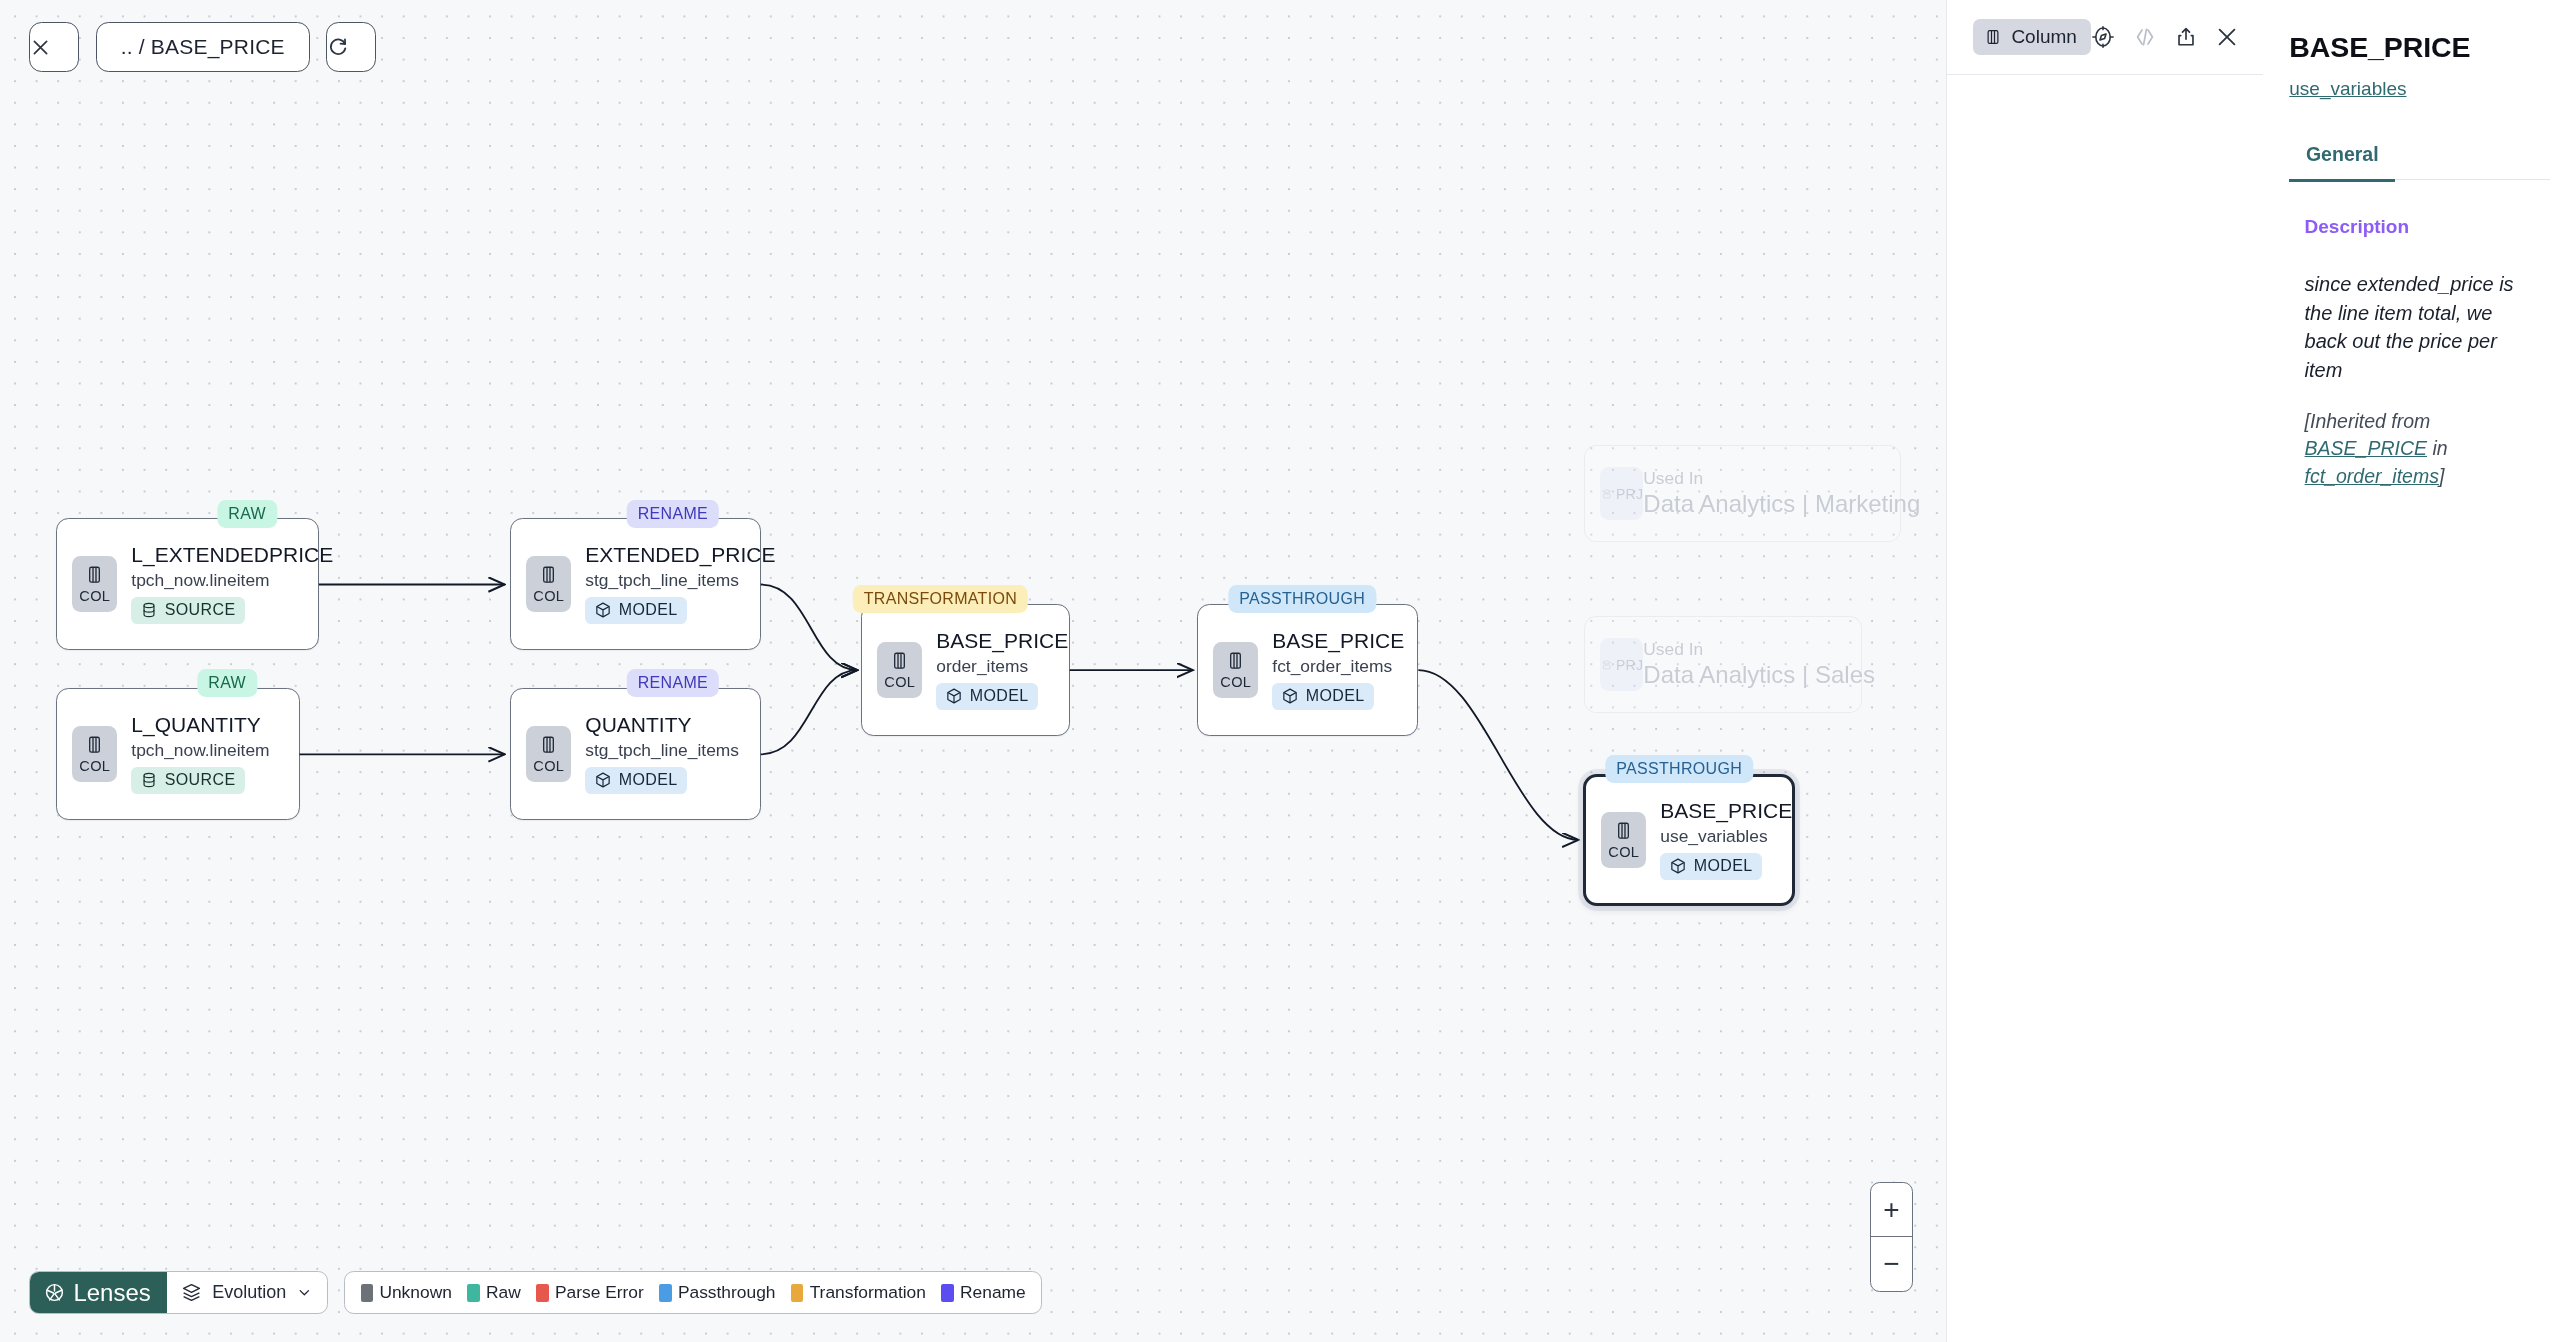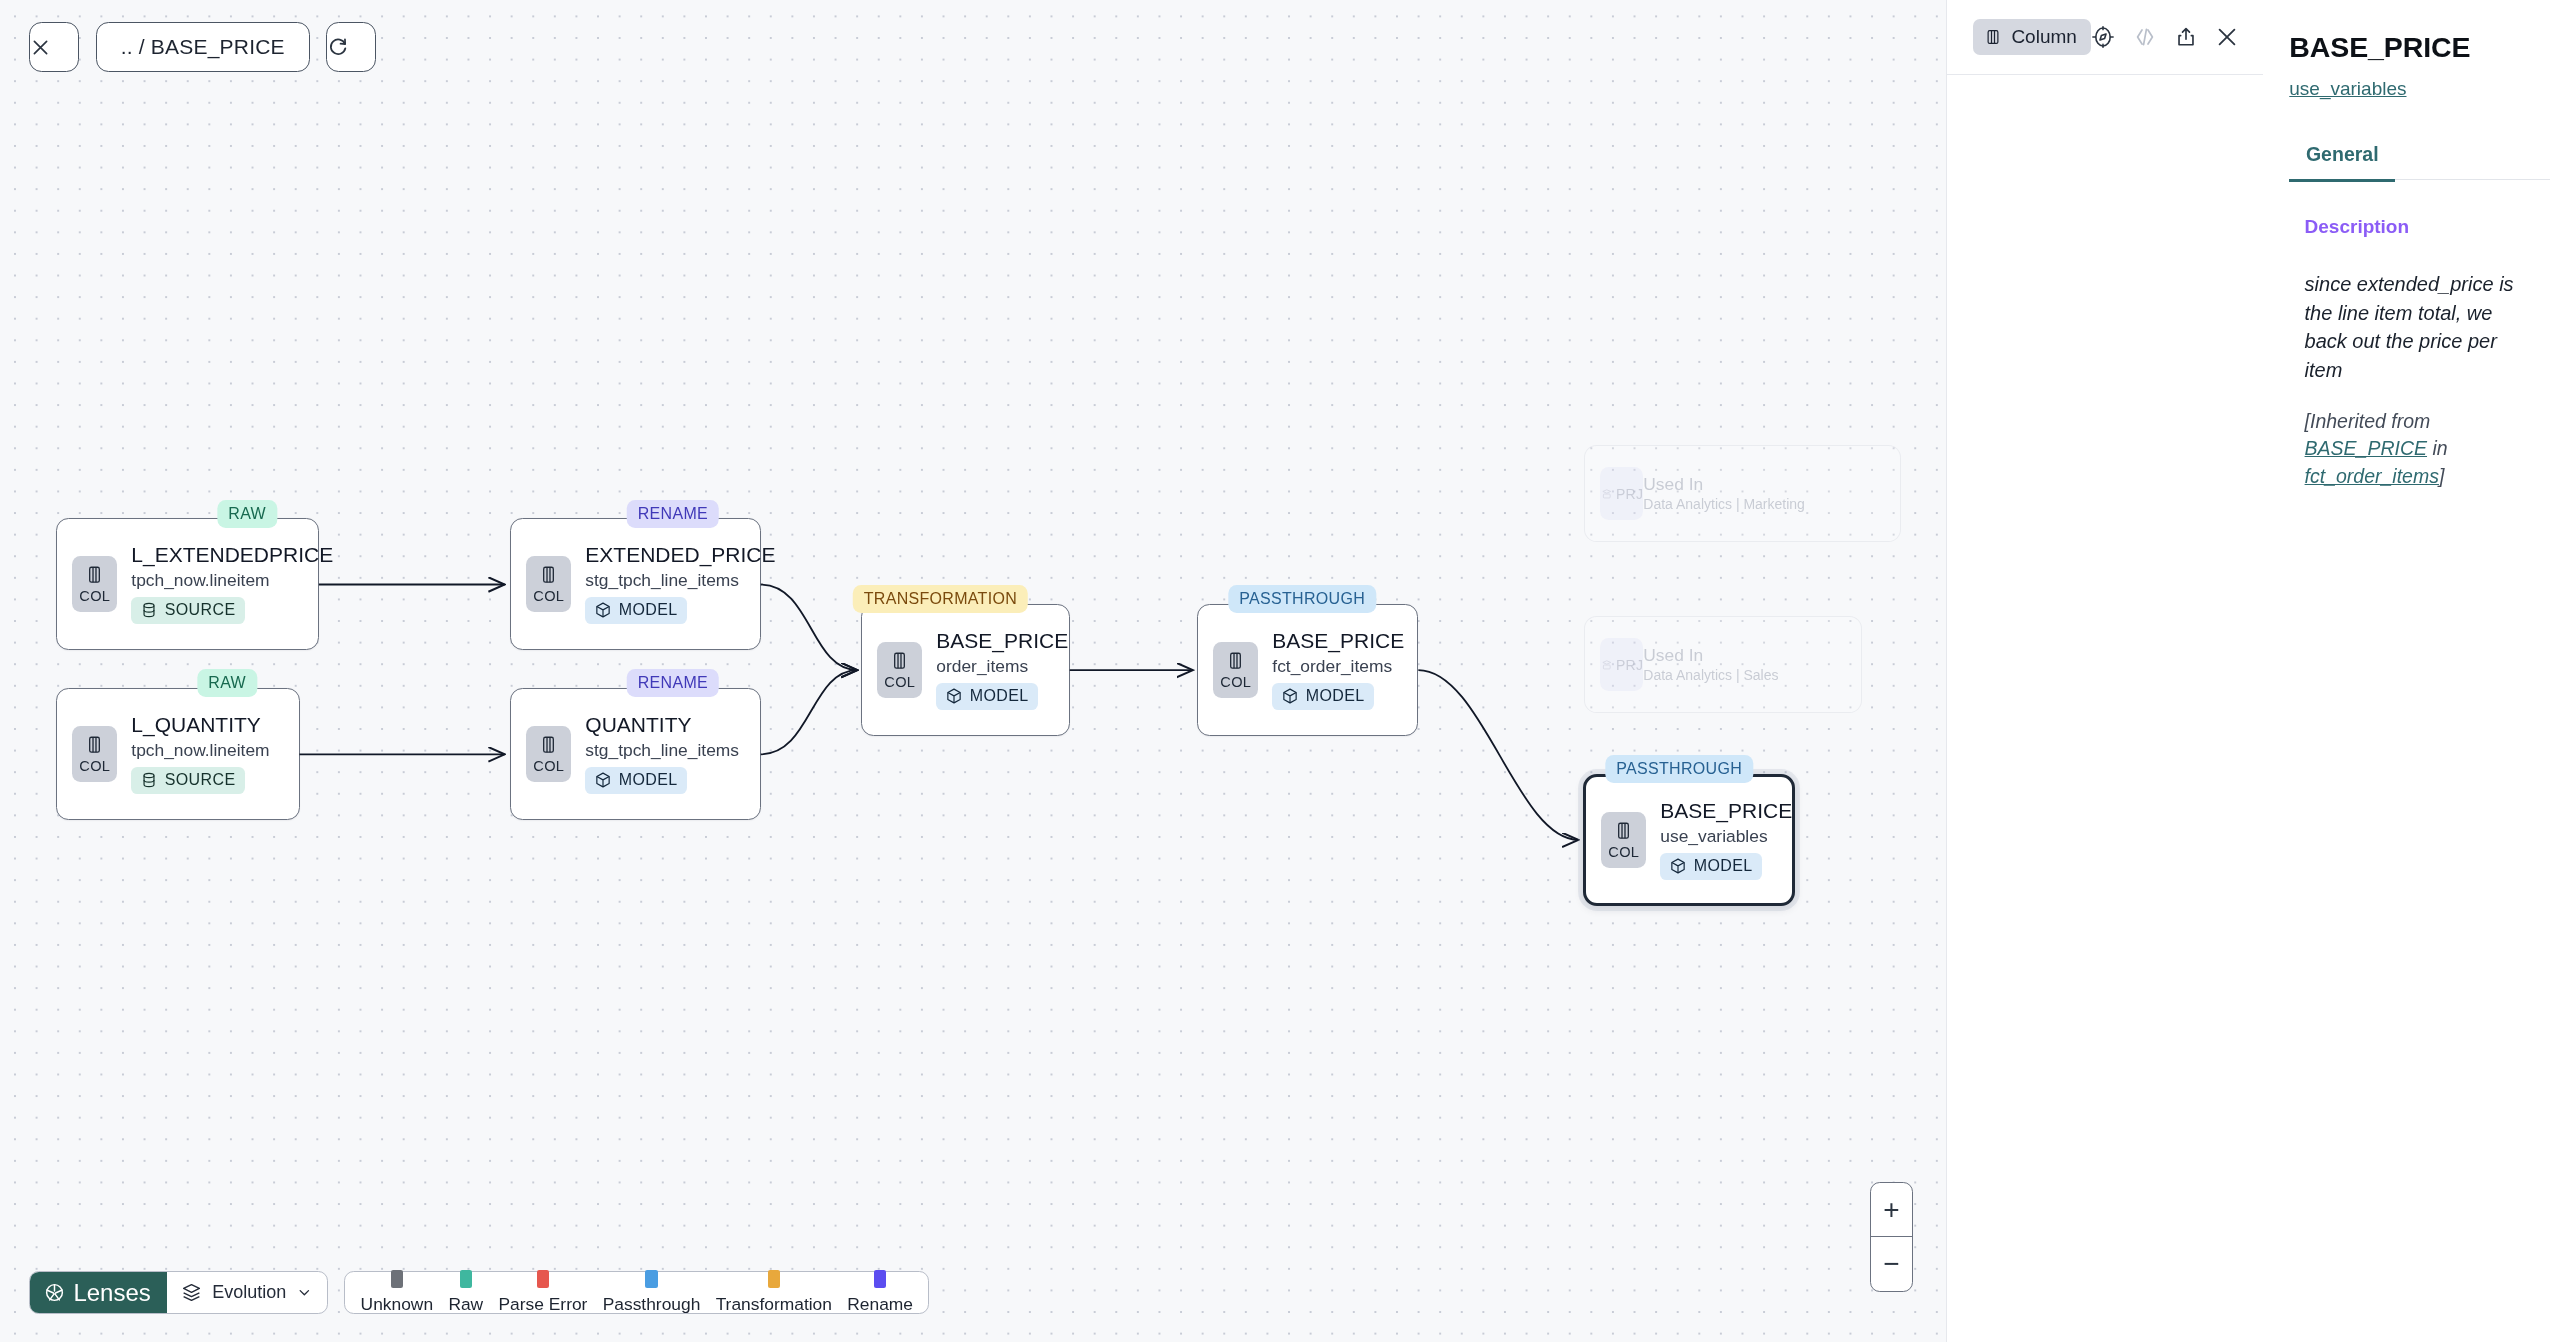--- a/index.html
+++ b/index.html
@@ -74,42 +74,42 @@
     position: absolute; background: rgba(255,255,255,.42);
     border: 1.4px solid rgba(180,186,200,.42); border-radius: 12.5px;
     display: flex; align-items: center; padding: 0 18px 0 15.3px; opacity: .5;
   }
   .ghost-icon {
     flex: none; width: 43px; height: 53px; background: rgba(219,220,245,.55); border-radius: 8.4px;
     display: flex; flex-direction: row; align-items: center; justify-content: center; gap: 2.1px; margin-right: 0;
   }
   .ghost-icon .lbl { font-size: 14px; color: #9ea4b8; letter-spacing: 0.3px; line-height: 1; }
   .ghost-t1 { font-size: 17.4px; color: #9ba1b0; line-height: 1.25; }
-  .ghost-t2 { font-size: 14px; color: #9ba1b0; line-height: 1.25; white-space: nowrap; }
+  .ghost-t2 { font-size: 24px; color: #9ba1b0; line-height: 1.25; white-space: nowrap; }
 
   #edges { position: absolute; inset: 0; width: 1946px; height: 1343px; z-index: 5; pointer-events: none; }
 
   
   .bottom-bar { position: absolute; left: 29px; bottom: 29px; display: flex; align-items: center; gap: 16.7px; z-index: 40; }
   .seg {
     display: flex; align-items: stretch; height: 43px;
     border: 1.5px solid #b8bdc8; border-radius: 9.7px; overflow: hidden; background: #fff;
   }
   .seg-lenses {
     background: #2b5f58; color: #fff; display: flex; align-items: center; gap: 8.4px;
     padding: 0 16.7px 0 14px; font-size: 24px;
   }
   .seg-evo {
     display: flex; align-items: center; gap: 9.7px; padding: 0 14px; font-size: 18px; color: #242b38; cursor: pointer;
   }
   .legend {
     display: flex; align-items: center; gap: 15.3px; height: 43px; padding: 0 15.3px;
     border: 1.5px solid #b8bdc8; border-radius: 9.7px; background: #fff;
   }
-  .lg-item { display: flex; align-items: center; gap: 6.3px; font-size: 17.4px; color: #1d2430; white-space: nowrap; flex-direction: column; }
+  .lg-item { display: flex; align-items: center; gap: 6.3px; font-size: 17.4px; color: #1d2430; white-space: nowrap; }
   .lg-sw { width: 12.5px; height: 18px; border-radius: 2.1px; flex: none; }
 
   .zoomctl {
     position: absolute; right: 33px; bottom: 51px; width: 43px;
     border: 1.5px solid #6b7280; border-radius: 9.7px; background: #fff; overflow: hidden; z-index: 40;
   }
   .zoomctl div {
     height: 54px; display: flex; align-items: center; justify-content: center;
     font-size: 28px; color: #2b3440; cursor: pointer;
   }

